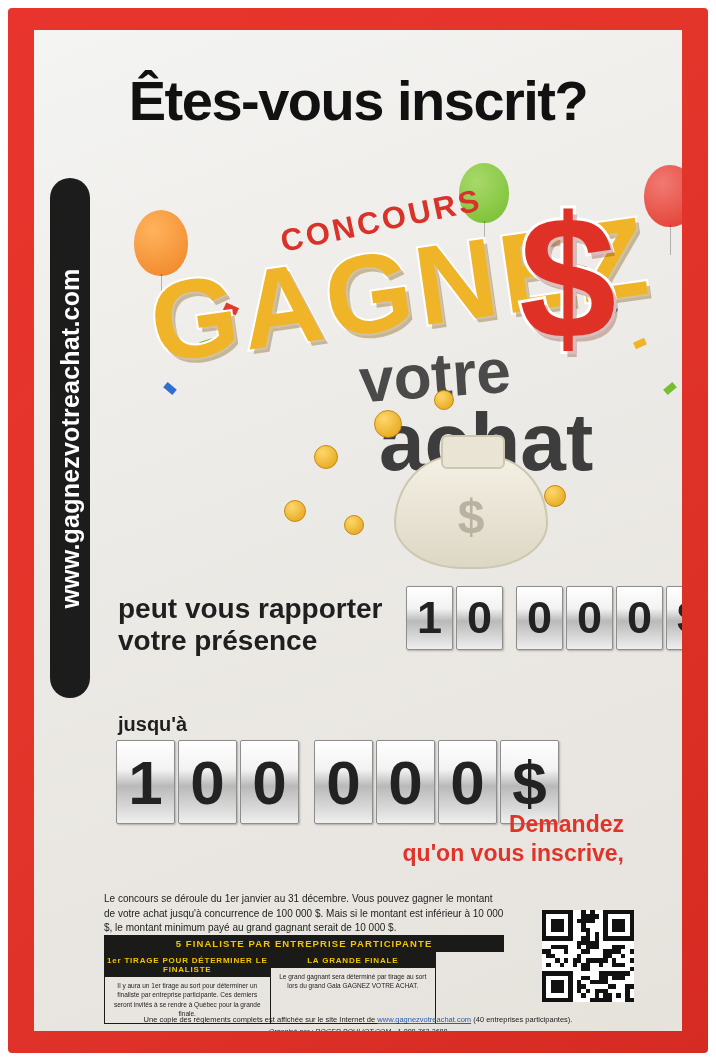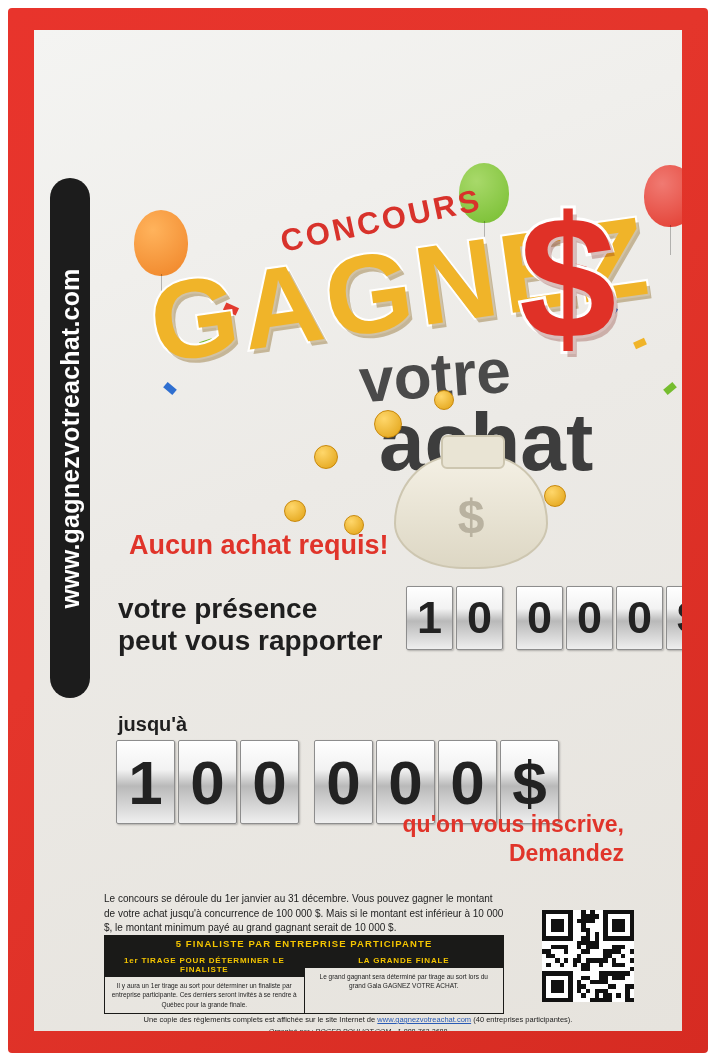--- a/index.html
+++ b/index.html
@@ -300,21 +300,21 @@
     letter-spacing: 1.1px;
     display: flex;
     align-items: center;
     justify-content: center;
   }
 
   .two-cols {
     position: absolute;
     left: 70px;
     top: 922px;
-    width: 400px;
+    width: 332px;
     display: flex;
     border: 1px solid #1a1a18;
     box-sizing: border-box;
   }
   .col {
     flex: 1;
     padding: 0 0 4px 0;
     box-sizing: border-box;
   }
   .col + .col { border-left: 1px solid #1a1a18; }
@@ -370,20 +370,21 @@
   }
   .qr i { background: #111111; }
 </style>
 </head>
 <body>
 
 <div class="poster">
   <div class="frame">
     <div class="inner">
 
+      <div class="headline">Êtes-vous inscrit?</div>
 
       <div class="url-tab">
         <span>www.gagnezvotreachat.com</span>
       </div>
 
       <div class="logo-area">
         <div class="balloon b1"></div>
         <div class="balloon b2"></div>
         <div class="balloon b3"></div>
 
@@ -406,25 +407,24 @@
           <div class="qmark">$</div>
         </div>
         <div class="coin" style="left:270px;top:255px;width:26px;height:26px;"></div>
         <div class="coin" style="left:210px;top:290px;width:22px;height:22px;"></div>
         <div class="coin" style="left:180px;top:345px;width:20px;height:20px;"></div>
         <div class="coin" style="left:240px;top:360px;width:18px;height:18px;"></div>
         <div class="coin" style="left:440px;top:330px;width:20px;height:20px;"></div>
         <div class="coin" style="left:330px;top:235px;width:18px;height:18px;"></div>
       </div>
 
-      <div class="no-purchase">Aucun achat requis!</div>
 
       <div class="presence-text">
+        <div>peut vous rapporter</div>
         <div>votre présence</div>
-        <div>peut vous rapporter</div>
       </div>
 
       <div class="digits digits-presence">
         <div class="digit">1</div>
         <div class="digit">0</div>
         <div class="gap"></div>
         <div class="digit">0</div>
         <div class="digit">0</div>
         <div class="digit">0</div>
         <div class="digit">$</div>
@@ -437,22 +437,22 @@
         <div class="digit">0</div>
         <div class="digit">0</div>
         <div class="gap"></div>
         <div class="digit">0</div>
         <div class="digit">0</div>
         <div class="digit">0</div>
         <div class="digit">$</div>
       </div>
 
       <div class="demandez">
+        <div>Demandez</div>
         <div>qu'on vous inscrive,</div>
-        <div>Demandez</div>
       </div>
 
       <div class="fineprint">Le concours se déroule du 1er janvier au 31 décembre. Vous pouvez gagner le montant de votre achat jusqu'à concurrence de 100 000 $. Mais si le montant est inférieur à 10 000 $, le montant minimum payé au grand gagnant serait de 10 000 $.</div>
 
       <div class="band">5 FINALISTE PAR ENTREPRISE PARTICIPANTE</div>
 
       <div class="two-cols">
         <div class="col">
           <div class="col-head">1er TIRAGE POUR DÉTERMINER LE FINALISTE</div>
           <div class="col-body">Il y aura un 1er tirage au sort pour déterminer un finaliste par entreprise participante. Ces derniers seront invités à se rendre à Québec pour la grande finale.</div>

